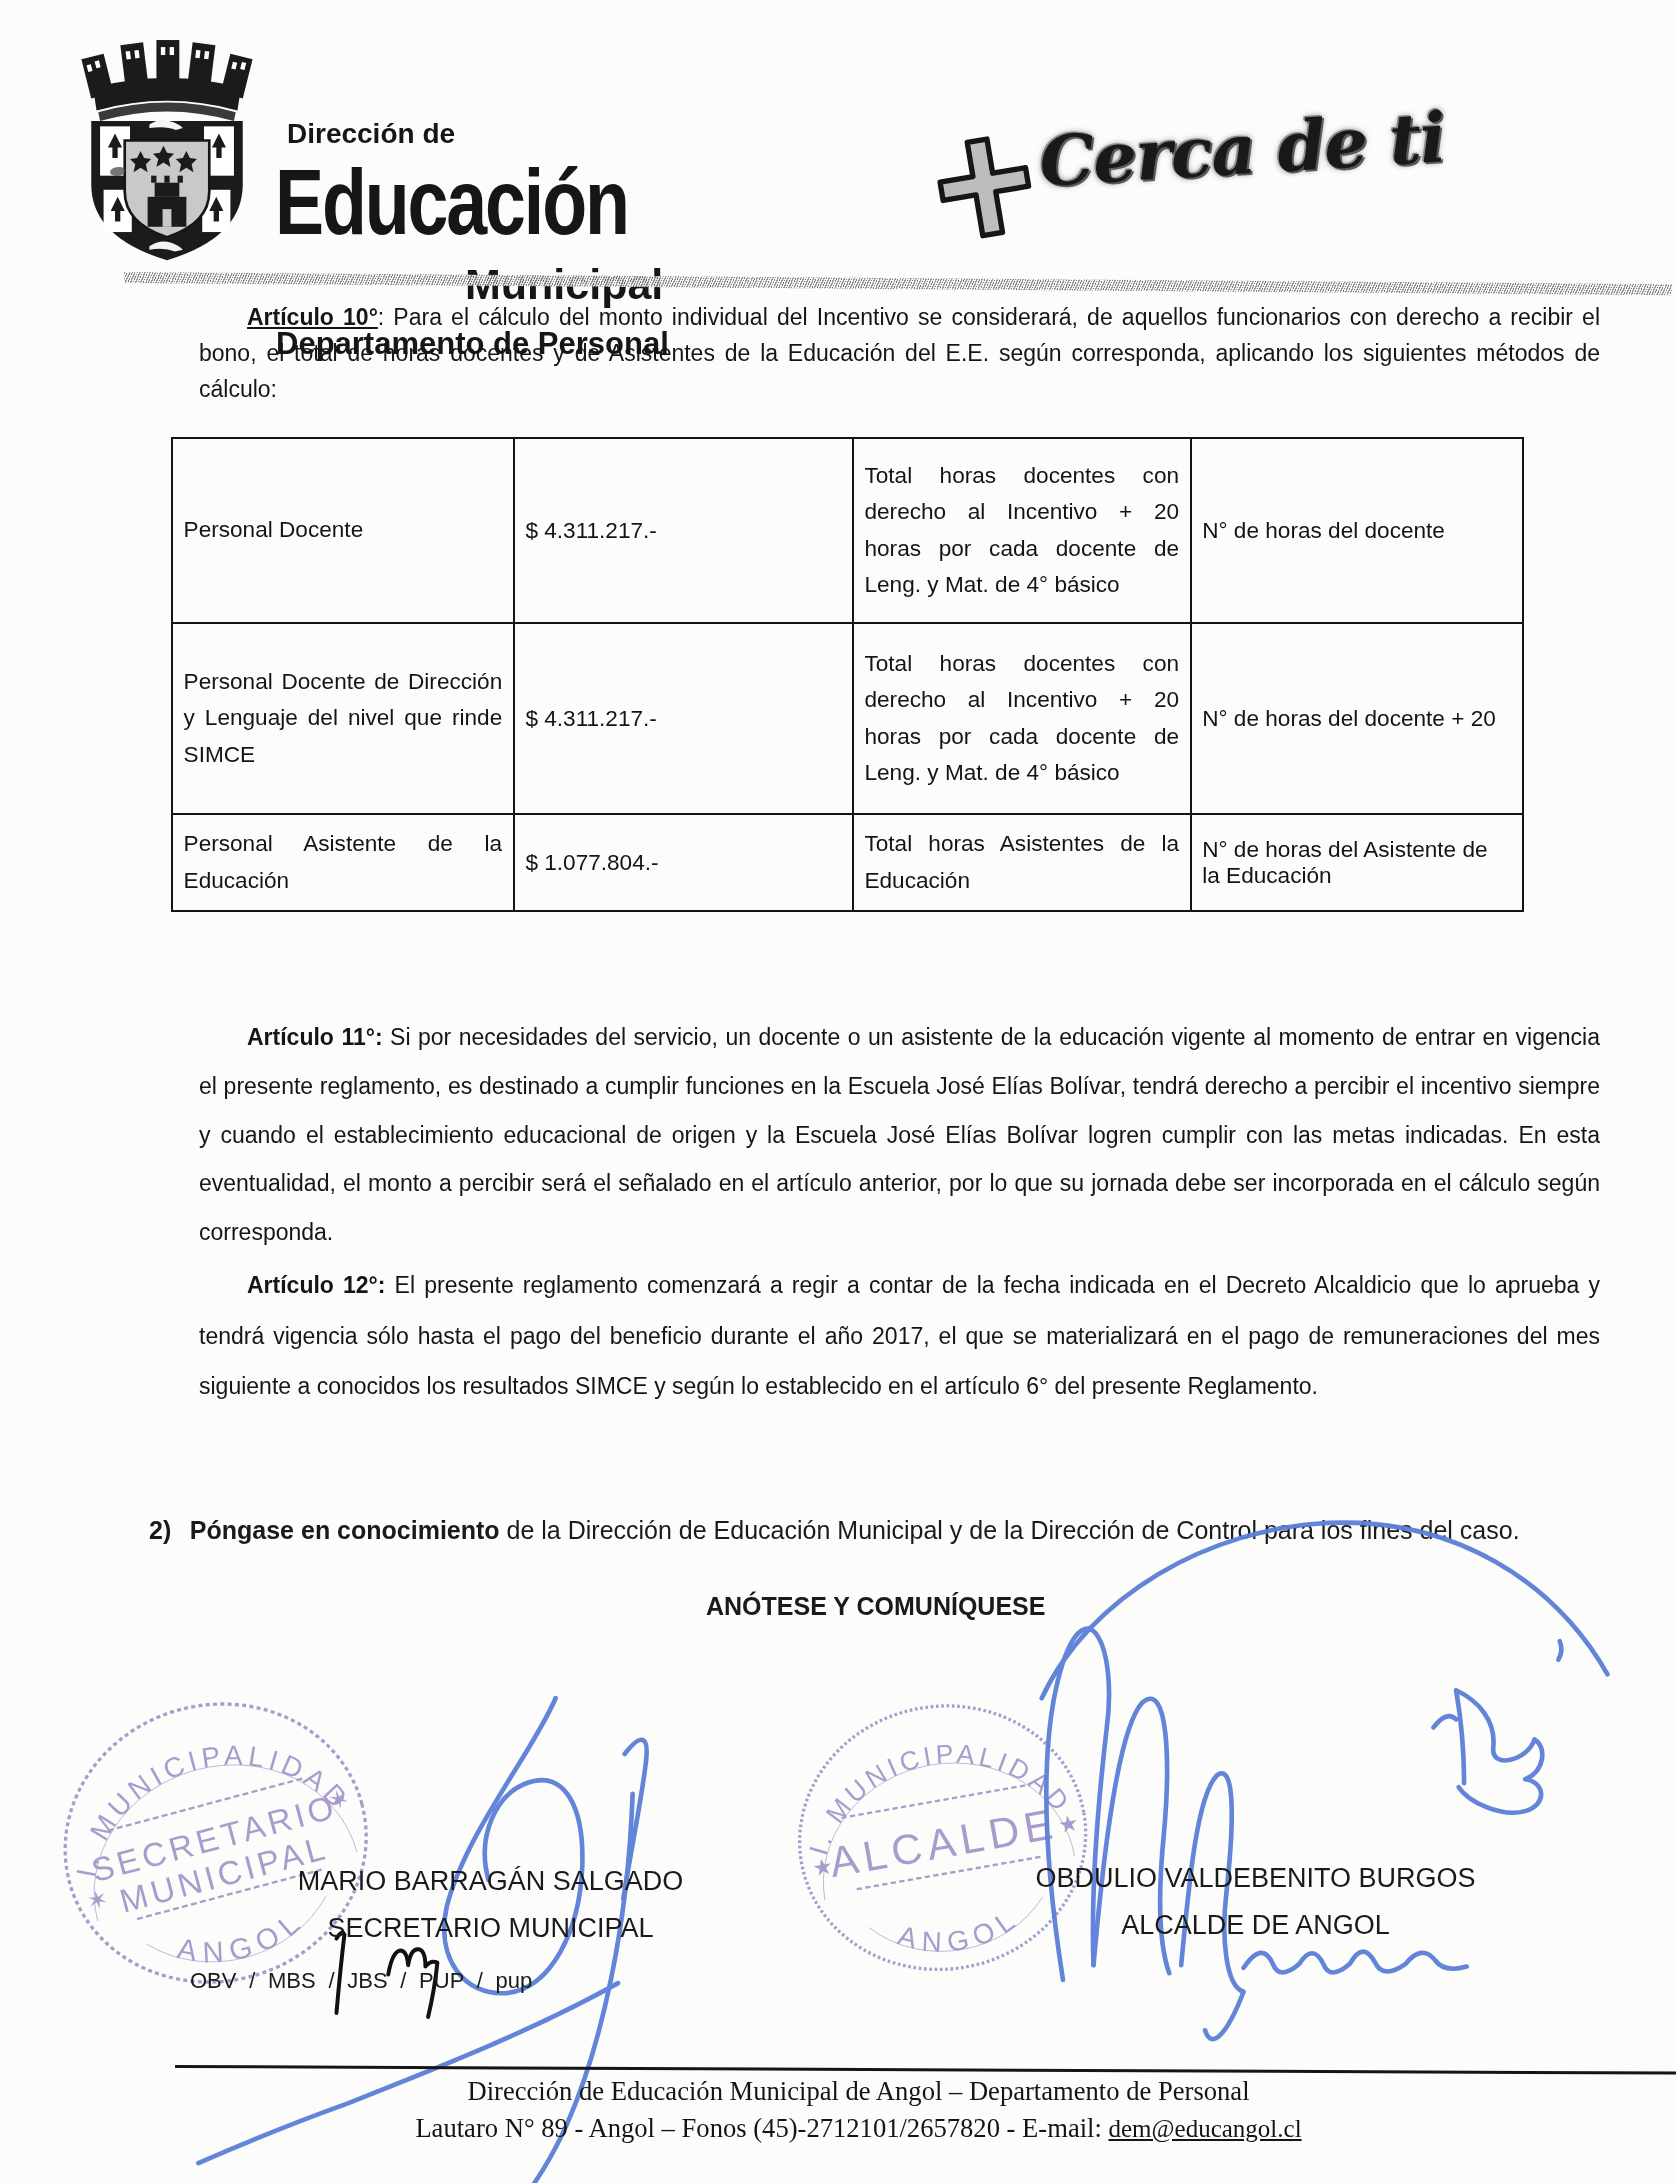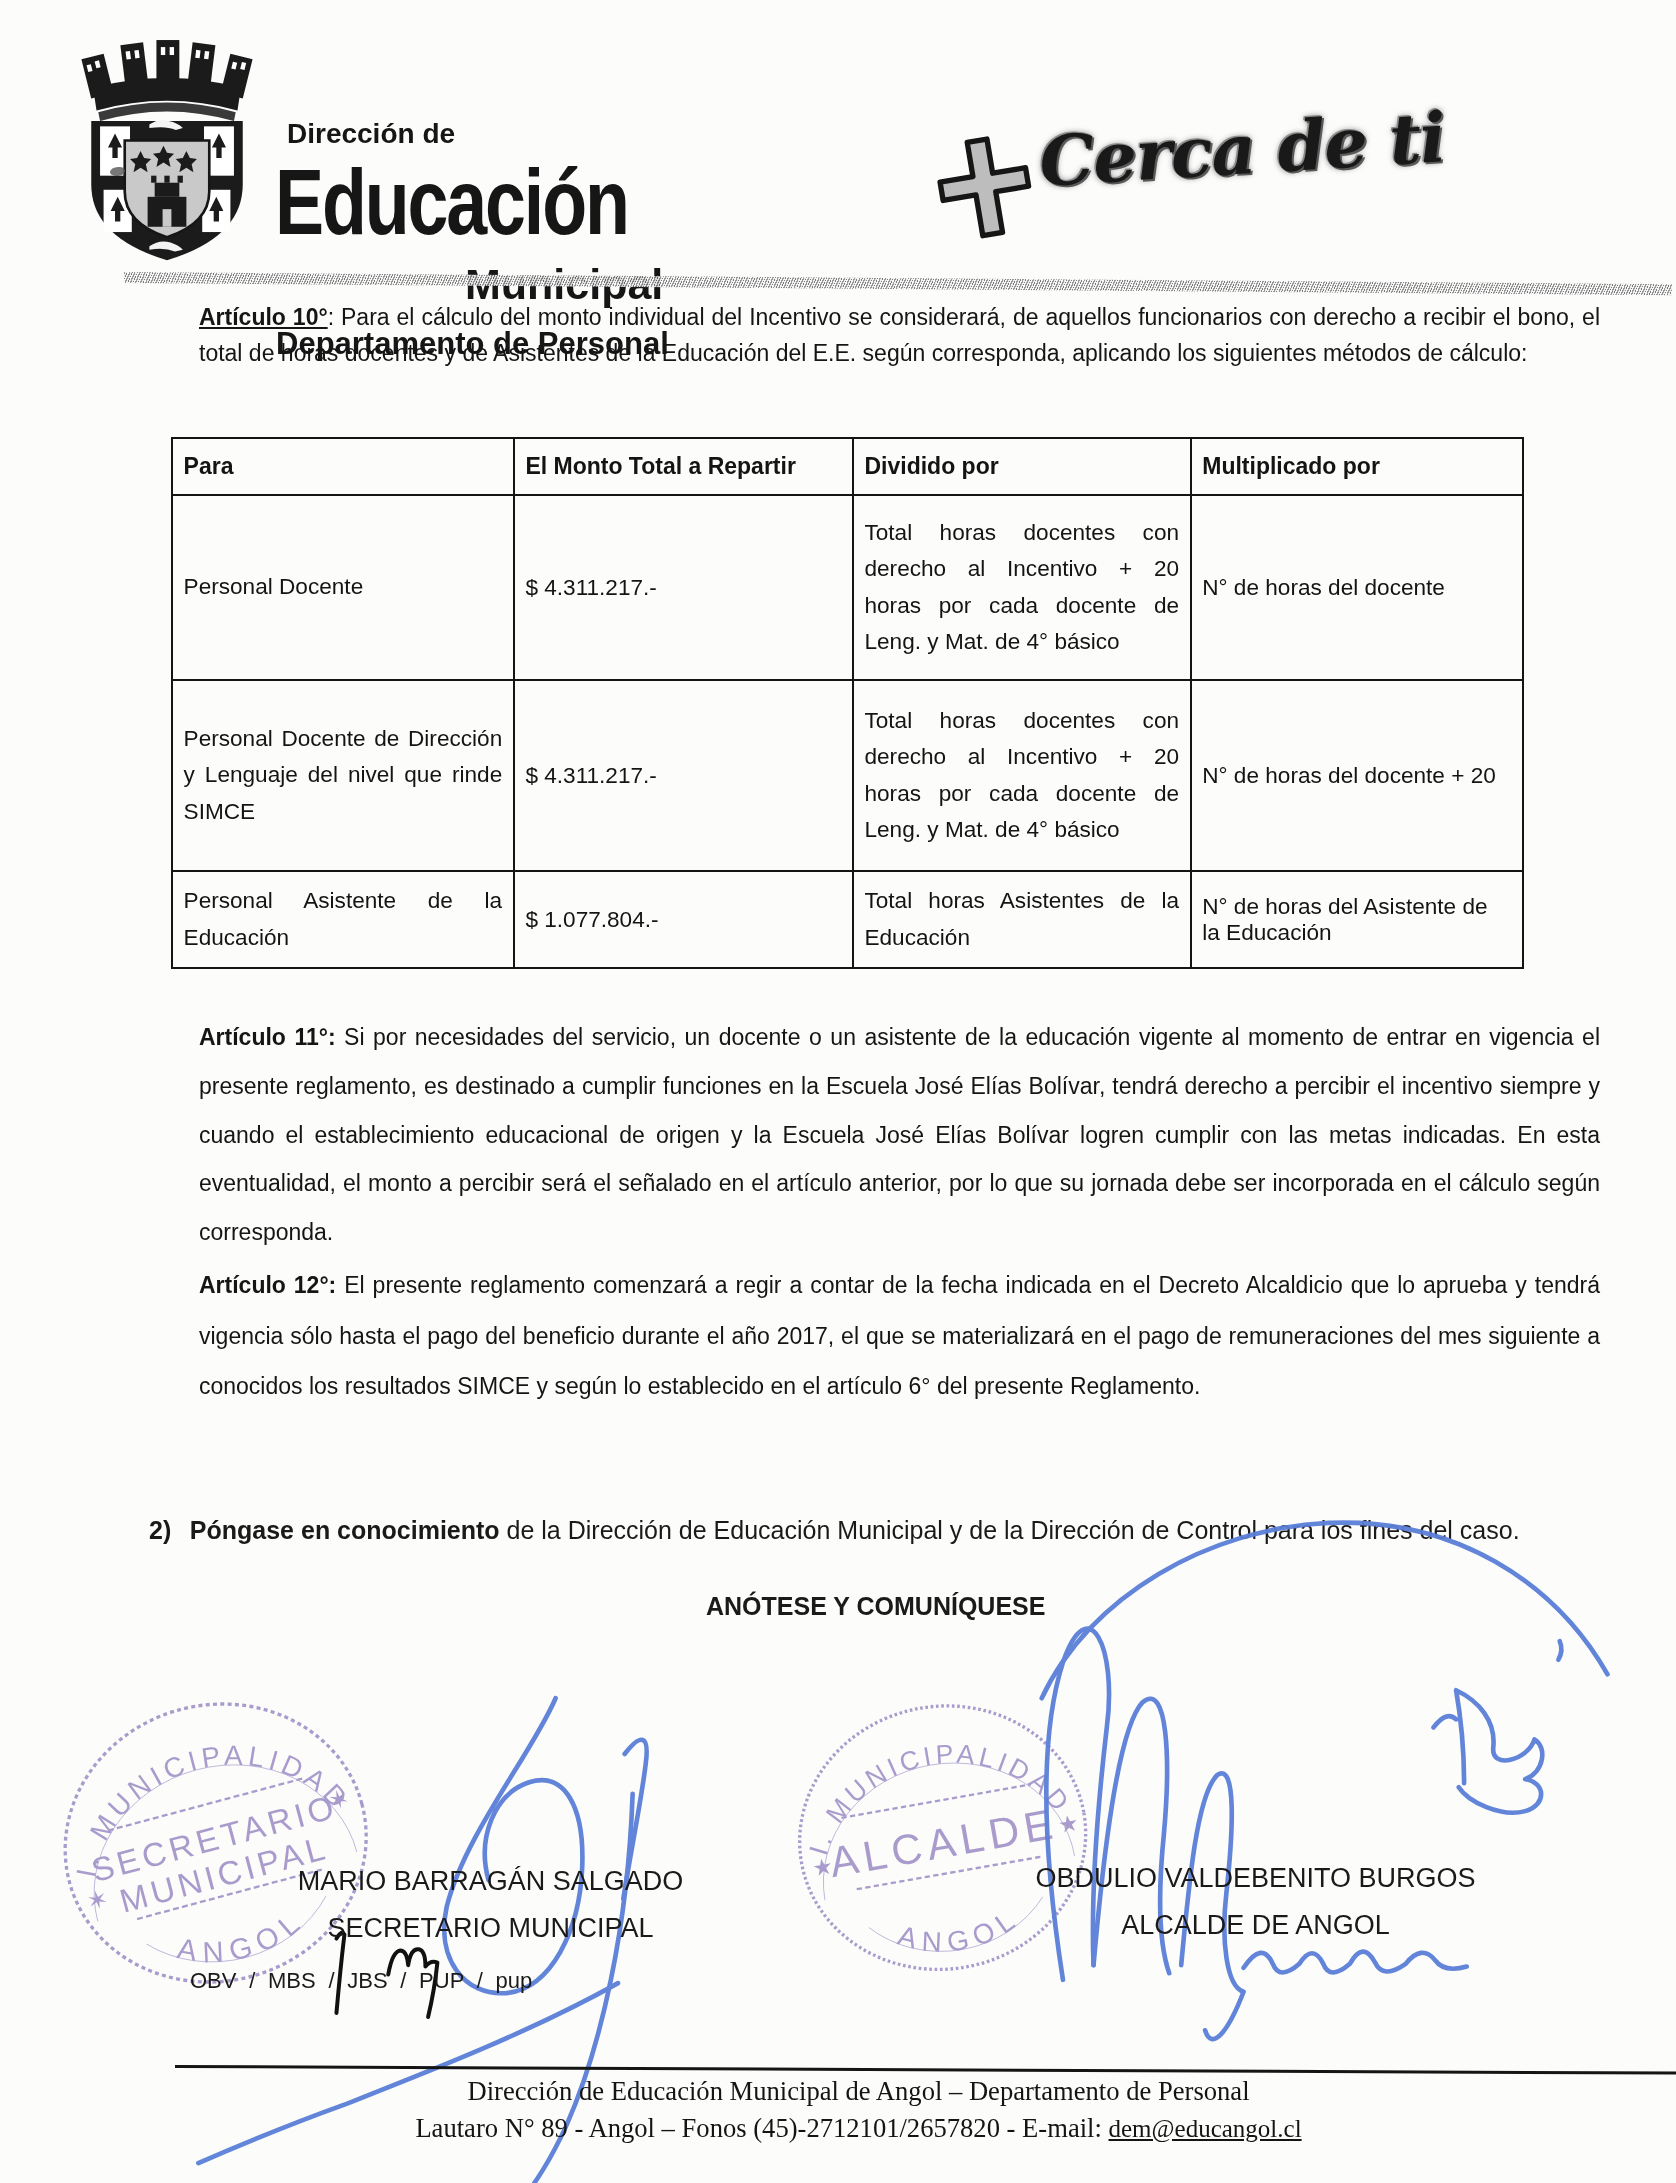--- a/index.html
+++ b/index.html
@@ -27,21 +27,21 @@
   .stipple{
     position:absolute; left:124px; top:272px; width:1548px; height:11.3px; transform:rotate(.45deg); transform-origin:left center;
     background:repeating-linear-gradient(113deg,#8c8c8c 0 1.3px,#ececec 1.3px 2.7px,#6e6e6e 2.7px 3.3px,#f7f7f7 3.3px 4.7px);
     opacity:.9;
   }
   
   .para{position:absolute; left:199px; width:1401px; font-size:23px; text-align:justify; color:#151515;}
   .p10{top:299px; line-height:1.57;}
   .p11{top:1013px; line-height:2.12;}
   .p12{top:1260px; line-height:2.2;}
-  .artlabel{font-weight:bold;}
+  .artlabel{font-weight:bold;margin-left:48px;}
   .u{text-decoration:underline;}
   
   table.calc{
     position:absolute; left:171px; top:437px; width:1353px;
     border-collapse:collapse; table-layout:fixed; font-size:22.6px; color:#141414;
   }
   table.calc td, table.calc th{border:2px solid #141414; padding:4px 10.6px; vertical-align:middle;}
   table.calc th{text-align:left; font-size:23px;}
   tr.hrow{height:57px;}
   tr.r1{height:185px;} tr.r2{height:191px;} tr.r3{height:97px;}
@@ -158,26 +158,20 @@
   </div>
 
   <table class="calc">
     <colgroup>
         <col style="width:25.3%">
         <col style="width:25.1%">
         <col style="width:25.0%">
         <col style="width:24.6%">
       </colgroup>
     <tbody>
-        <tr class="hrow">
-      <th>Para</th>
-      <th>El Monto Total a Repartir</th>
-      <th>Dividido por</th>
-      <th>Multiplicado por</th>
-    </tr>
     <tr class="r1">
       <td class="cpara r1para">Personal Docente</td>
       <td>$ 4.311.217.-</td>
       <td class="just">Total horas docentes con derecho al Incentivo + 20 horas por cada docente de Leng. y Mat. de 4° básico</td>
       <td>N° de horas del docente</td>
     </tr>
     <tr class="r2">
       <td class="cpara just">Personal Docente de Dirección y Lenguaje del nivel que rinde SIMCE</td>
       <td>$ 4.311.217.-</td>
       <td class="just">Total horas docentes con derecho al Incentivo + 20 horas por cada docente de Leng. y Mat. de 4° básico</td>

